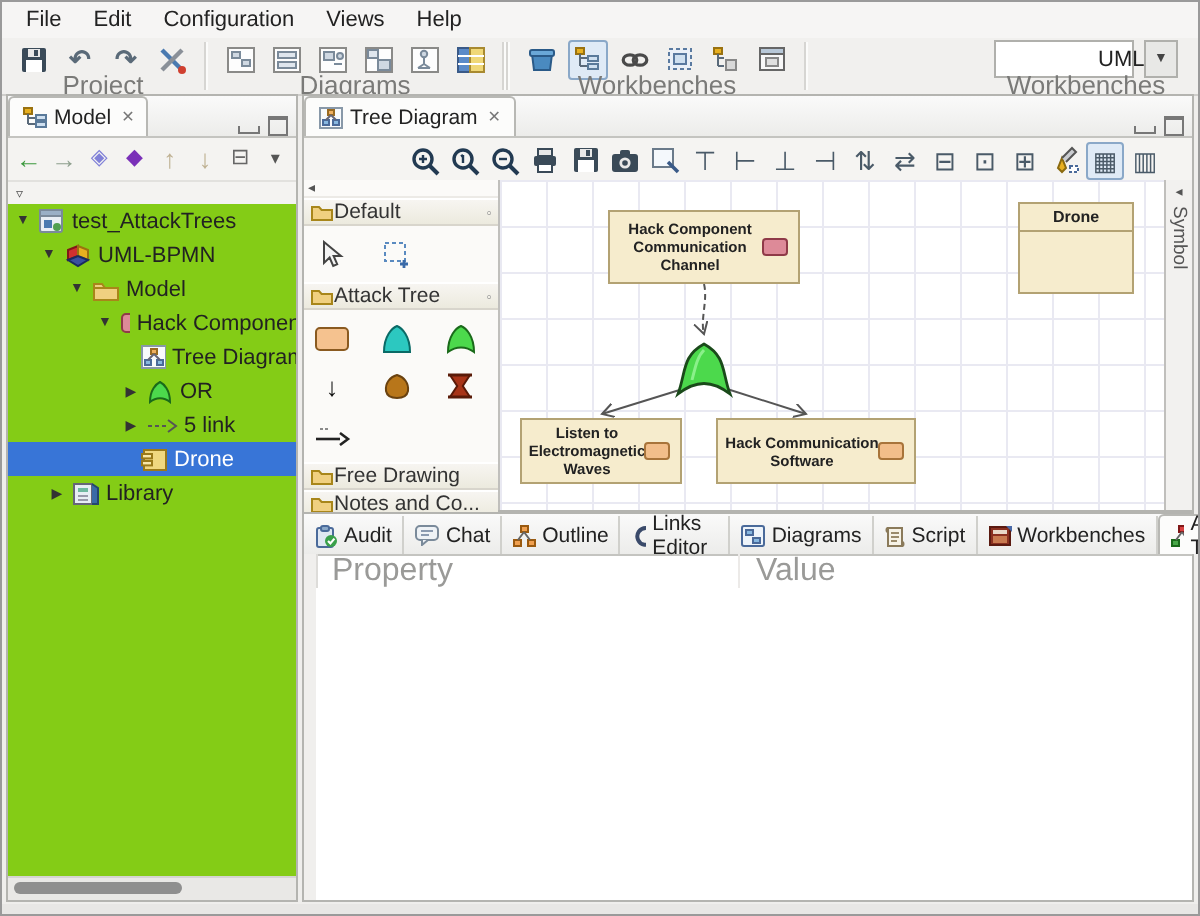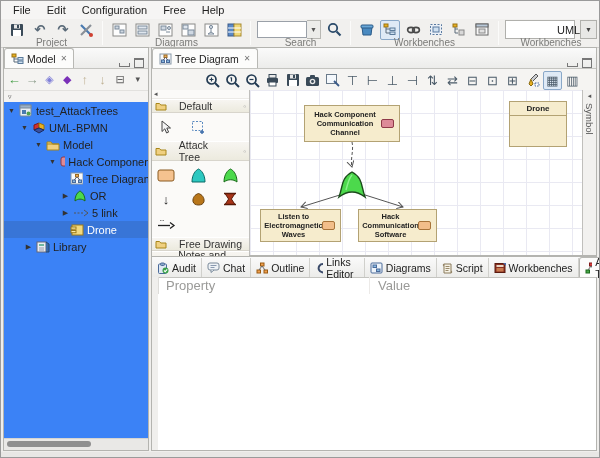--- a/index.html
+++ b/index.html
@@ -4,21 +4,21 @@
 <style>
   html,body{margin:0;padding:0;background:#d8d8d8;font-family:"Liberation Sans",sans-serif;}
   .window{position:relative;width:600px;height:458px;background:#efeeec;border:1px solid #9a9a9a;box-sizing:border-box;overflow:hidden;font-size:11px;color:#222;}
   
   .menubar{position:absolute;left:0;top:0;right:0;height:18px;background:#f6f5f4;display:flex;align-items:center;padding-left:4px;}
   .menu-item{padding:2px 8px;cursor:default;}
   
   .toolbar{position:absolute;left:0;top:18px;right:0;height:28px;background:#f1f0ee;border-bottom:1px solid #cfcecb;display:flex;align-items:stretch;}
   .tgroup{position:relative;display:flex;flex-direction:column;padding:1px 6px 0 6px;}
   .tgroup-icons{display:flex;align-items:center;gap:3px;height:19px;}
-  .tgroup-label{font-size:10px;color:#7a7a78;text-align:center;line-height:8px;}
+  .tgroup-label{font-size:13px;color:#7a7a78;text-align:center;line-height:8px;}
   .tsep{width:1px;background:#d6d5d2;border-right:1px solid #fbfbfa;margin:2px 0;}
   .tbtn{display:inline-flex;align-items:center;justify-content:center;width:18px;height:18px;border:1px solid transparent;border-radius:2px;cursor:default;}
   .tbtn.pressed{border-color:#8aa8c8;background:#dfeaf6;}
   .g{font-size:13px;line-height:13px;}
   .searchbox{display:flex;align-items:center;}
   .search-input{width:44px;height:15px;border:1px solid #9aa0a8;background:#fff;font-size:10px;padding:0 2px;}
   .search-drop{width:13px;height:17px;border:1px solid #b8b8b4;border-left:none;background:#ececea;font-size:7px;color:#555;display:flex;align-items:center;justify-content:center;}
   .combo{display:flex;align-items:center;border:1px solid #b0b0ac;background:#fff;height:17px;padding:0 3px;gap:3px;}
   .combo-drop{width:15px;height:17px;border:1px solid #b0b0ac;background:#e8e8e6;display:flex;align-items:center;justify-content:center;font-size:7px;color:#444;margin-left:2px;}
   
@@ -27,37 +27,37 @@
   .ptab.active{background:#fcfcfb;border:1px solid #b8b8b4;border-bottom:none;border-top-left-radius:3px;border-top-right-radius:3px;}
   .tab-close{font-size:8px;color:#777;margin-left:2px;}
   .winbtns{margin-left:auto;display:flex;align-items:center;gap:4px;padding-right:4px;}
   .minbtn{width:9px;height:3px;border:1px solid #777;border-top:none;margin-top:4px;}
   .maxbtn{width:8px;height:7px;border:1px solid #777;border-top:2px solid #777;}
   
   .left-panel{position:absolute;left:2px;top:46px;width:146px;bottom:6px;background:#fff;border:1px solid #b4b4b0;box-sizing:border-box;}
   .mp-toolbar{height:21px;background:#f4f3f1;display:flex;align-items:center;gap:1px;padding:0 2px;border-bottom:1px solid #e2e1de;}
   .mp-toolbar .tbtn{width:16px;height:16px;}
   .mp-row2{height:11px;background:#f4f3f1;display:flex;align-items:center;padding-left:4px;font-size:7px;color:#555;border-bottom:1px solid #e8e7e4;}
-  .tree{position:absolute;top:54px;left:0;right:0;bottom:11px;overflow:hidden;background:#3b82f6;}
+  .tree{position:absolute;top:54px;left:0;right:0;bottom:11px;overflow:hidden;background:#84cc16;}
   .trow{display:flex;align-items:center;height:17px;gap:3px;white-space:nowrap;cursor:default;}
   .twist{width:9px;font-size:7px;color:#333;text-align:center;flex:none;}
   .trow .lbl{overflow:hidden;text-overflow:clip;}
   .trow.selected{background:#3875d7;color:#fff;}
   .hscroll{position:absolute;left:0;right:0;bottom:0;height:11px;background:#e9e8e6;border-top:1px solid #d5d4d1;}
   .hthumb{position:absolute;left:3px;top:2px;width:58%;height:6px;background:#8f8f8f;border-radius:3px;}
   
   .right-area{position:absolute;left:150px;top:46px;right:2px;bottom:6px;}
   .editor{position:absolute;left:0;top:0;right:0;height:209px;background:#fff;border:1px solid #b4b4b0;box-sizing:border-box;}
   .dg-toolbar{height:22px;border-bottom:1px solid #d8d7d4;background:#f5f4f2;display:flex;align-items:center;justify-content:flex-end;gap:1px;padding-right:14px;}
   .dg-toolbar .tbtn{width:17px;height:17px;color:#4a5a68;}
   .editor-body{position:absolute;left:0;top:42px;right:0;bottom:0;display:flex;}
   
   .palette{width:97px;flex:none;border-right:1px solid #c0bfbc;background:#fbfaf8;display:flex;flex-direction:column;}
   .pal-collapse{height:11px;display:flex;align-items:center;padding-left:2px;font-size:7px;color:#555;border-bottom:1px solid #eceae6;}
-  .pal-header{height:18px;background:linear-gradient(#f7f5f1,#eceade);border-top:1px solid #fff;border-bottom:1px solid #d8d5cc;display:flex;align-items:center;gap:12px;padding:0 3px;font-size:10.5px;color:#333;cursor:default;}
+  .pal-header{height:18px;background:linear-gradient(#f7f5f1,#eceade);border-top:1px solid #fff;border-bottom:1px solid #d8d5cc;display:flex;align-items:center;gap:0;padding:0 3px;font-size:10.5px;color:#333;cursor:default;}
   .pal-header .pin{margin-left:auto;font-size:8px;color:#999;}
   .pal-items{display:flex;flex-wrap:wrap;padding:3px 2px;gap:2px 8px;}
   .pal-item{width:22px;height:20px;display:flex;align-items:center;justify-content:center;cursor:default;border:1px solid transparent;border-radius:2px;}
   .pal-fill{flex:1;}
   
   .canvas{position:relative;flex:1;background:#fff;background-image:linear-gradient(to right,#e9e9f2 1px,transparent 1px),linear-gradient(to bottom,#e9e9f2 1px,transparent 1px);background-size:23px 23px;overflow:hidden;}
   .node{position:absolute;background:#f6eccd;border:1px solid #b3a273;box-sizing:border-box;display:flex;align-items:center;justify-content:center;text-align:center;font-size:7.5px;font-weight:bold;line-height:9px;color:#222;}
   .badge{position:absolute;right:5px;top:50%;margin-top:-5px;width:13px;height:9px;border-radius:2px;box-sizing:border-box;}
   .badge.pink{background:#dd8a98;border:1px solid #8f3a48;}
   .badge.orange{background:#f2be8a;border:1px solid #a8743a;}
@@ -65,37 +65,37 @@
   .overlay{position:absolute;left:0;top:0;width:100%;height:100%;pointer-events:none;}
   
   .symbol-strip{width:13px;flex:none;border-left:1px solid #c0bfbc;background:#f2f1ef;display:flex;flex-direction:column;align-items:center;padding-top:2px;gap:3px;}
   .symbol-txt{writing-mode:vertical-rl;font-size:9.5px;color:#555;}
   
   .bottom-panel{position:absolute;left:0;right:0;bottom:0;height:195px;background:#fff;border:1px solid #b4b4b0;box-sizing:border-box;}
   .btabs{height:20px;background:linear-gradient(#fafafa,#ececea);border-bottom:1px solid #c4c4c0;display:flex;align-items:flex-end;}
   .btabs .ptab{font-size:10.5px;padding:0 5px;}
   .prop-area{position:absolute;left:0;top:20px;right:0;bottom:0;}
   .left-strip{position:absolute;left:0;top:0;bottom:0;width:6px;background:#f0efed;border-right:1px solid #dddcd9;}
-  .prop-header{position:absolute;left:6px;right:0;top:0;height:17px;border-bottom:1px solid #e4e3e0;display:flex;color:#9a9a98;font-size:13px;align-items:center;}
+  .prop-header{position:absolute;left:6px;right:0;top:0;height:17px;border-bottom:1px solid #e4e3e0;display:flex;color:#9a9a98;font-size:16px;align-items:center;}
   .ph-cell{padding-left:8px;box-sizing:border-box;}
   .ph-prop{width:212px;border-right:1px solid #eceae8;height:100%;display:flex;align-items:center;}
   .prop-body{position:absolute;left:6px;right:0;top:17px;bottom:0;background:#fff;}
   .statusbar{position:absolute;left:0;right:0;bottom:0;height:5px;background:#e8e7e5;}
   svg{display:block;}
 </style>
 </head>
 <body>
 
 <div class="window">
 
   <div class="menubar">
     <span class="menu-item">File</span>
     <span class="menu-item">Edit</span>
     <span class="menu-item">Configuration</span>
-    <span class="menu-item">Free</span>
+    <span class="menu-item">Views</span>
     <span class="menu-item">Help</span>
   </div>
 
   <div class="toolbar">
     <div class="tgroup">
       <div class="tgroup-icons">
         <span class="tbtn">
           <svg width="14" height="14">
               <rect x="1" y="1" width="12" height="12" rx="1" fill="#3a4a58"></rect>
               <rect x="4" y="1.5" width="6" height="4" fill="#e8e8e8"></rect>
@@ -158,35 +158,20 @@
             <svg width="15" height="14">
               <rect x="1" y="1" width="6" height="12" fill="#5a8ac8" stroke="#3a5a88"></rect>
               <rect x="7" y="1" width="7" height="12" fill="#f0d878" stroke="#a88a30"></rect>
               <path d="M1,5 L14,5 M1,9 L14,9" stroke="#ffffff"></path>
             </svg>
           </span>
       </div>
       <div class="tgroup-label">Diagrams</div>
     </div>
     <div class="tsep"></div>
-    <div class="tgroup">
-      <div class="tgroup-icons">
-        <span class="searchbox">
-          <input class="search-input" value="" style="">
-          <span class="search-drop">▼</span>
-        </span>
-        <span class="tbtn">
-          <svg width="15" height="15">
-              <circle cx="6" cy="6" r="4.2" fill="none" stroke="#2a4a6a" stroke-width="1.8"></circle>
-              <path d="M9.5,9.5 L13.5,13.5" stroke="#2a4a6a" stroke-width="2.2"></path>
-            </svg>
-        </span>
-      </div>
-      <div class="tgroup-label">Search</div>
-    </div>
     <div class="tsep"></div>
     <div class="tgroup">
       <div class="tgroup-icons">
         <span class="tbtn">
             <svg width="14" height="13">
               <path d="M2,4 L12,4 L11,12 L3,12 Z" fill="#4a8ac0" stroke="#2a5a88"></path>
               <rect x="1" y="2" width="12" height="3" rx="1" fill="#6aa8d8" stroke="#2a5a88"></rect>
             </svg>
           </span>
         <span class="tbtn pressed">
@@ -551,21 +536,21 @@
           </div>
           <div class="node" style="left:259px;top:11px;width:58px;height:46px;">
             <span class="node-title">
                 <span>Drone</span>
               </span>
           </div>
           <div class="node" style="left:10px;top:119px;width:81px;height:33px;padding:0 16px 0 2px;">
             <span>Listen to Electromagnetic Waves</span>
             <span class="badge orange"></span>
           </div>
-          <div class="node" style="left:108px;top:119px;width:79px;height:33px;padding:0 17px 0 3px;">
+          <div class="node" style="left:108px;top:119px;width:100px;height:33px;padding:0 17px 0 3px;">
             <span>Hack Communication Software</span>
             <span class="badge orange"></span>
           </div>
         </div>
 
         <div class="symbol-strip">
           <span style="font-size:7px;color:#555">◂</span>
           <span class="symbol-txt">Symbol</span>
         </div>
       </div>

